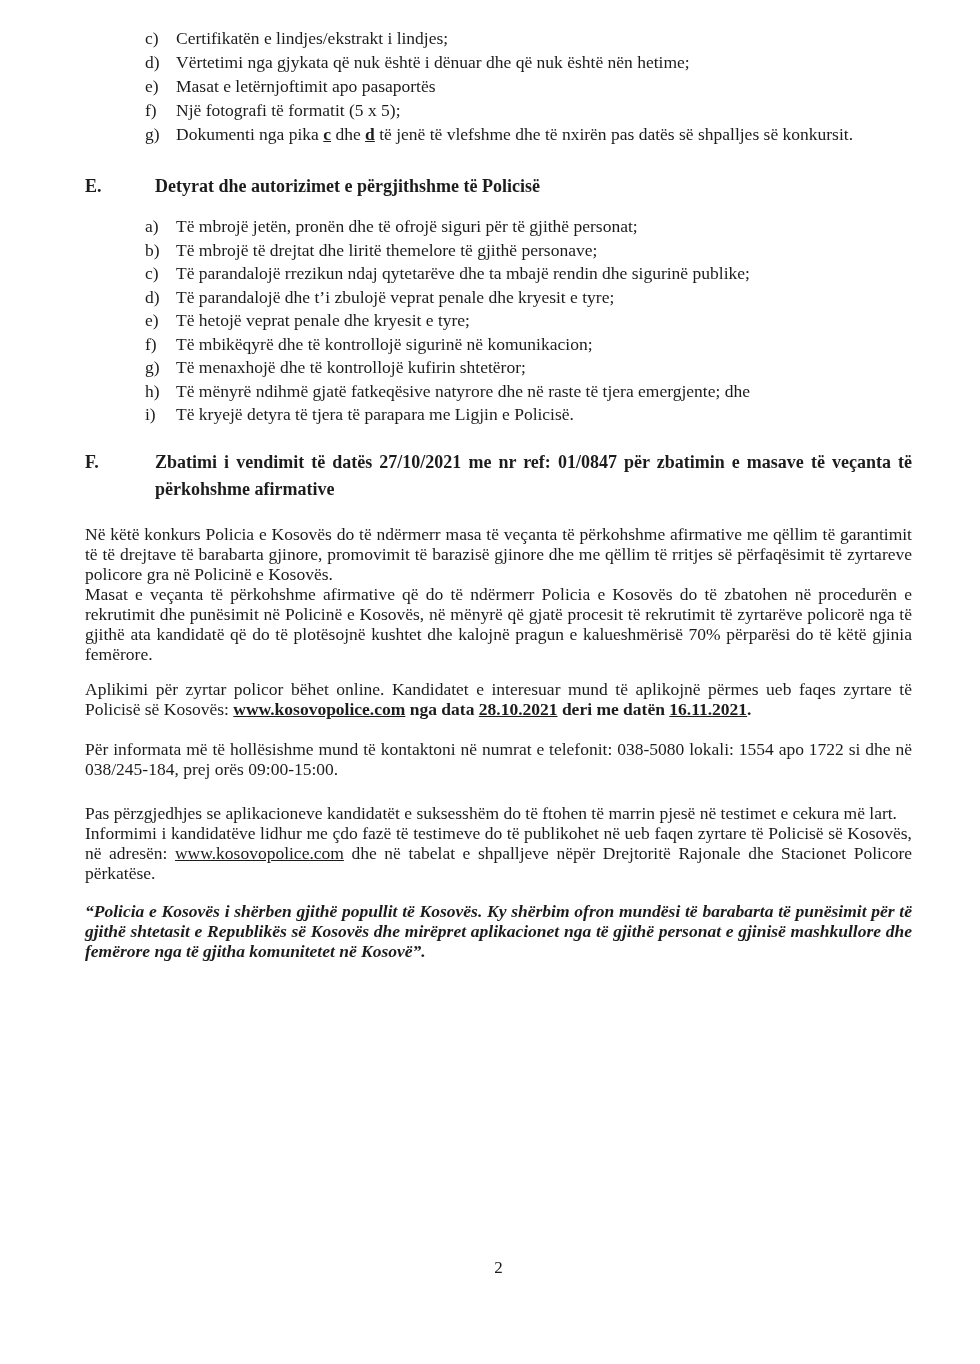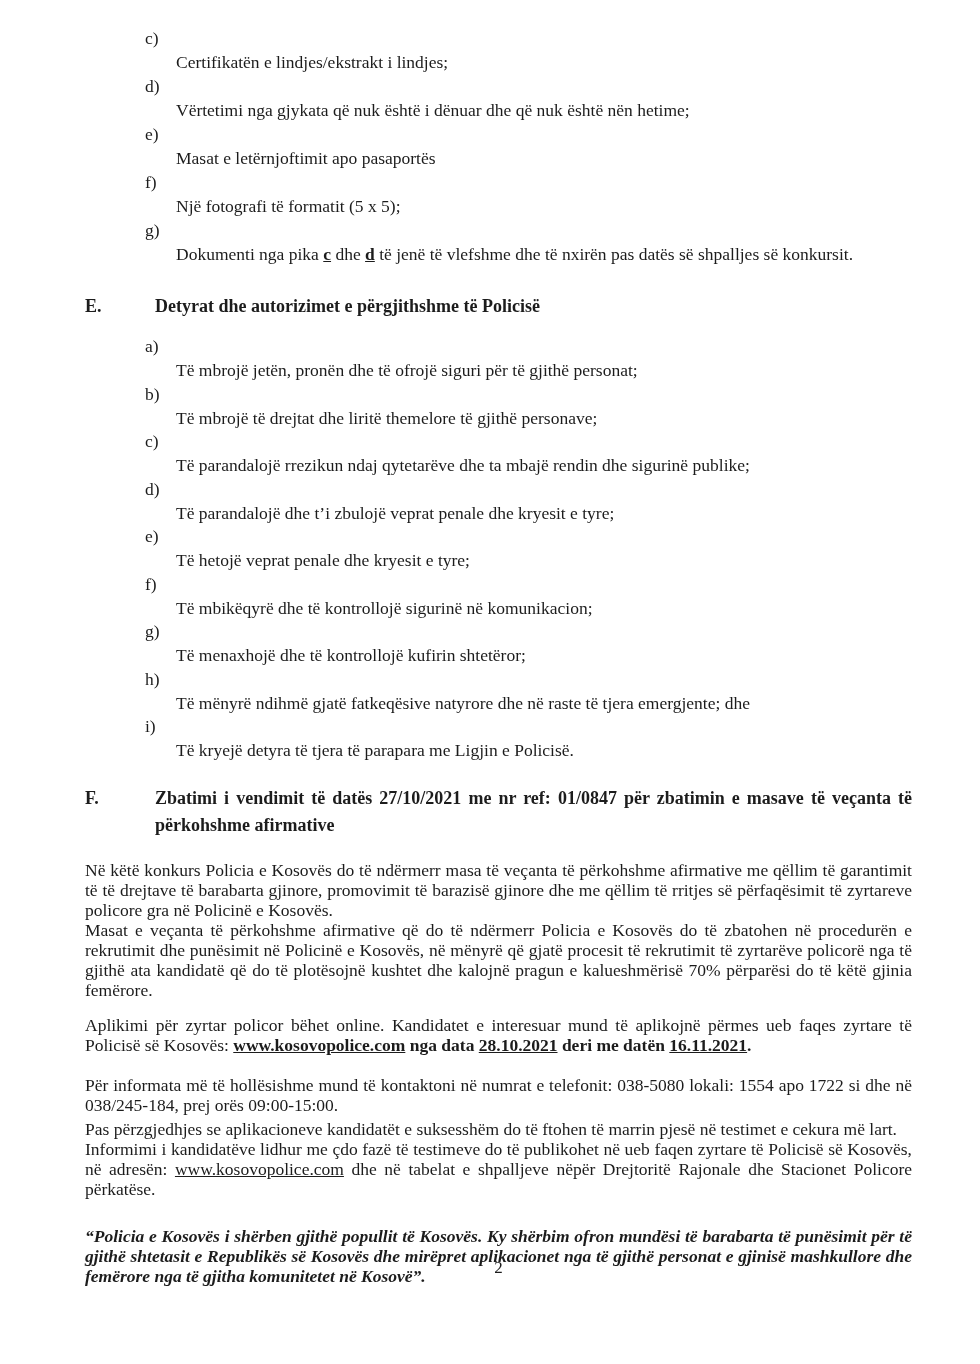--- a/index.html
+++ b/index.html
@@ -11,34 +11,34 @@
     background: #ffffff;
     color: #1c1c1c;
     font-family: "Liberation Serif", "DejaVu Serif", serif;
     font-size: 17.5px;
     padding: 26px 68px 0 85px;
     overflow: hidden;
   }
   .doc-list { margin-left: 60px; }
   .li { display: flex; line-height: 24px; }
   .li-letter { flex: 0 0 31px; }
-  .li-text { flex: 1; margin-top: 24px; }
+  .li-text { flex: 1; }
   .list-e .li { line-height: 23.5px; }
   .heading { display: flex; font-weight: bold; font-size: 18px; }
   .heading-e { margin-top: 26px; line-height: 28px; }
   .heading-f { margin-top: 22px; line-height: 27px; }
   .heading-letter { flex: 0 0 24px; }
   .heading-title { flex: 1; text-align: justify; margin-left: 46px; }
   .list-e { margin-top: 15px; }
   .para { text-align: justify; line-height: 20px; margin: 0; }
   .block-p12 { margin-top: 21px; }
   .block-p3  { margin-top: 15px; }
   .block-p4  { margin-top: 20px; }
-  .block-p56 { margin-top: 4px; }
-  .block-quote { margin-top: 27px; font-weight: bold; font-style: italic; }
+  .block-p56 { margin-top: 24px; }
+  .block-quote { margin-top: 18px; font-weight: bold; font-style: italic; }
   .page-number {
     position: absolute;
     top: 1258px;
     left: 85px;
     width: 827px;
     text-align: center;
     font-size: 17px;
   }
 </style>
 </head>

